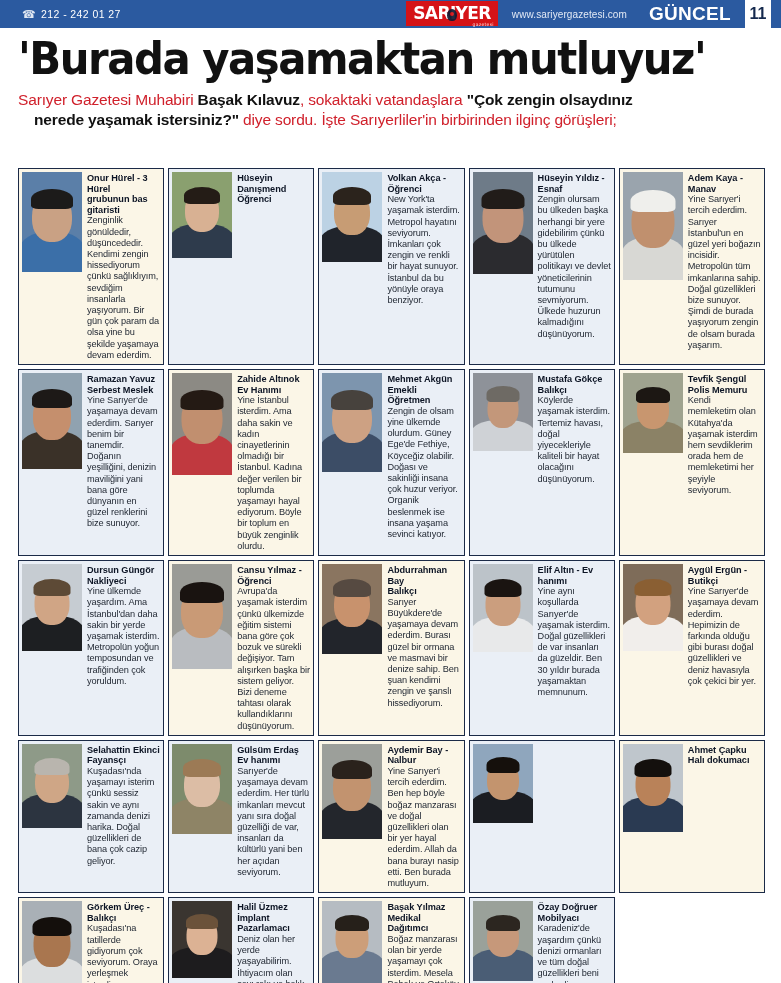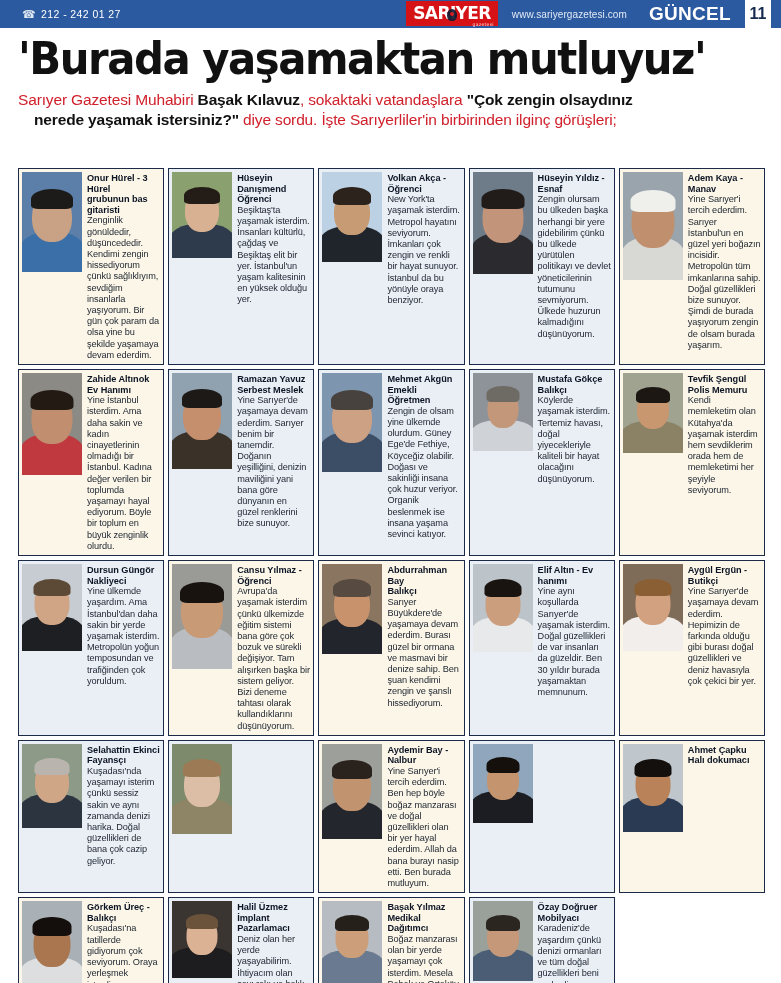--- a/index.html
+++ b/index.html
@@ -180,21 +180,20 @@
           <div class="sky" style="background:#8aa06f"></div>
           <div class="body" style="background:#2e3b4c;width:64px;height:34px;"></div>
           <div class="head" style="background:#d8b193;width:34px;height:43px;top:17px;"></div>
           <div class="hair" style="background:#241c16;width:36px;height:17px;top:15px;"></div>
         </div>
         <div class="txt">
           <div class="nm">
             <div>Hüseyin Danışmend</div>
             <div>Öğrenci</div>
           </div>
-          <div class="qt">Beşiktaş'ta yaşamak isterdim. İnsanları kültürlü, çağdaş ve Beşiktaş elit bir yer. İstanbul'un yaşam kalitesinin en yüksek olduğu yer.</div>
         </div>
       </div>
       <div class="card blue">
         <div class="photo" style="height: 90px;">
           <div class="sky" style="background:#bcd2e4"></div>
           <div class="body" style="background:#20242b;width:64px;height:36px;"></div>
           <div class="head" style="background:#c79c74;width:36px;height:45px;top:18px;"></div>
           <div class="hair" style="background:#2b231c;width:38px;height:18px;top:15px;"></div>
         </div>
         <div class="txt">
@@ -225,51 +224,51 @@
           <div class="head" style="background:#c0906e;width:43px;height:54px;top:22px;"></div>
           <div class="hair" style="background:#efefec;width:45px;height:22px;top:18px;"></div>
         </div>
         <div class="txt">
           <div class="nm">
             <div>Adem Kaya - Manav</div>
           </div>
           <div class="qt">Yine Sarıyer'i tercih ederdim. Sarıyer İstanbul'un en güzel yeri boğazın incisidir. Metropolün tüm imkanlarına sahip. Doğal güzellikleri bize sunuyor. Şimdi de burada yaşıyorum zengin de olsam burada yaşarım.</div>
         </div>
       </div>
+      <div class="card blue">
+        <div class="photo" style="height: 96px;">
+          <div class="sky" style="background:#90a2b0"></div>
+          <div class="body" style="background:#3a3128;width:64px;height:38px;"></div>
+          <div class="head" style="background:#c58f6d;width:38px;height:48px;top:19px;"></div>
+          <div class="hair" style="background:#1d1917;width:40px;height:19px;top:16px;"></div>
+        </div>
+        <div class="txt">
+          <div class="nm">
+            <div>Ramazan Yavuz</div>
+            <div>Serbest Meslek</div>
+          </div>
+          <div class="qt">Yine Sarıyer'de yaşamaya devam ederdim. Sarıyer benim bir tanemdir. Doğanın yeşilliğini, denizin maviliğini yani bana göre dünyanın en güzel renklerini bize sunuyor.</div>
+        </div>
+      </div>
       <div class="card cream">
         <div class="photo" style="height: 102px;">
           <div class="sky" style="background:#8c8a84"></div>
           <div class="body" style="background:#c0393f;width:64px;height:41px;"></div>
           <div class="head" style="background:#c18f6f;width:41px;height:51px;top:20px;"></div>
           <div class="hair" style="background:#241a14;width:43px;height:20px;top:17px;"></div>
         </div>
         <div class="txt">
           <div class="nm">
             <div>Zahide Altınok</div>
             <div>Ev Hanımı</div>
           </div>
           <div class="qt">Yine İstanbul isterdim. Ama daha sakin ve kadın cinayetlerinin olmadığı bir İstanbul. Kadına değer verilen bir toplumda yaşamayı hayal ediyorum. Böyle bir toplum en büyük zenginlik olurdu.</div>
         </div>
       </div>
       <div class="card blue">
-        <div class="photo" style="height: 96px;">
-          <div class="sky" style="background:#90a2b0"></div>
-          <div class="body" style="background:#3a3128;width:64px;height:38px;"></div>
-          <div class="head" style="background:#c58f6d;width:38px;height:48px;top:19px;"></div>
-          <div class="hair" style="background:#1d1917;width:40px;height:19px;top:16px;"></div>
-        </div>
-        <div class="txt">
-          <div class="nm">
-            <div>Ramazan Yavuz</div>
-            <div>Serbest Meslek</div>
-          </div>
-          <div class="qt">Yine Sarıyer'de yaşamaya devam ederdim. Sarıyer benim bir tanemdir. Doğanın yeşilliğini, denizin maviliğini yani bana göre dünyanın en güzel renklerini bize sunuyor.</div>
-        </div>
-      </div>
-      <div class="card blue">
         <div class="photo" style="height: 99px;">
           <div class="sky" style="background:#7d95ae"></div>
           <div class="body" style="background:#3c4d66;width:64px;height:40px;"></div>
           <div class="head" style="background:#cda183;width:40px;height:50px;top:20px;"></div>
           <div class="hair" style="background:#47423d;width:42px;height:20px;top:17px;"></div>
         </div>
         <div class="txt">
           <div class="nm">
             <div>Mehmet Akgün</div>
             <div>Emekli Öğretmen</div>
@@ -394,20 +393,27 @@
           <div class="qt">Kuşadası'nda yaşamayı isterim çünkü sessiz sakin ve aynı zamanda denizi harika. Doğal güzellikleri de bana çok cazip geliyor.</div>
         </div>
       </div>
       <div class="card blue">
         <div class="photo" style="height: 90px;">
           <div class="sky" style="background:#7d8b6c"></div>
           <div class="body" style="background:#8e8466;width:64px;height:36px;"></div>
           <div class="head" style="background:#dcbda5;width:36px;height:45px;top:18px;"></div>
           <div class="hair" style="background:#9c7a55;width:38px;height:18px;top:15px;"></div>
         </div>
+        <div class="txt">
+          <div class="nm">
+            <div>Gülsüm Erdaş</div>
+            <div>Ev hanımı</div>
+          </div>
+          <div class="qt">Sarıyer'de yaşamaya devam ederdim. Her türlü imkanları mevcut yanı sıra doğal güzelliği de var, insanları da kültürlü yani ben her açıdan seviyorum.</div>
+        </div>
       </div>
       <div class="card cream">
         <div class="photo" style="height: 95px;">
           <div class="sky" style="background:#9c9f9a"></div>
           <div class="body" style="background:#23262c;width:64px;height:38px;"></div>
           <div class="head" style="background:#c2936f;width:38px;height:48px;top:19px;"></div>
           <div class="hair" style="background:#2a221c;width:40px;height:19px;top:16px;"></div>
         </div>
         <div class="txt">
           <div class="nm">

